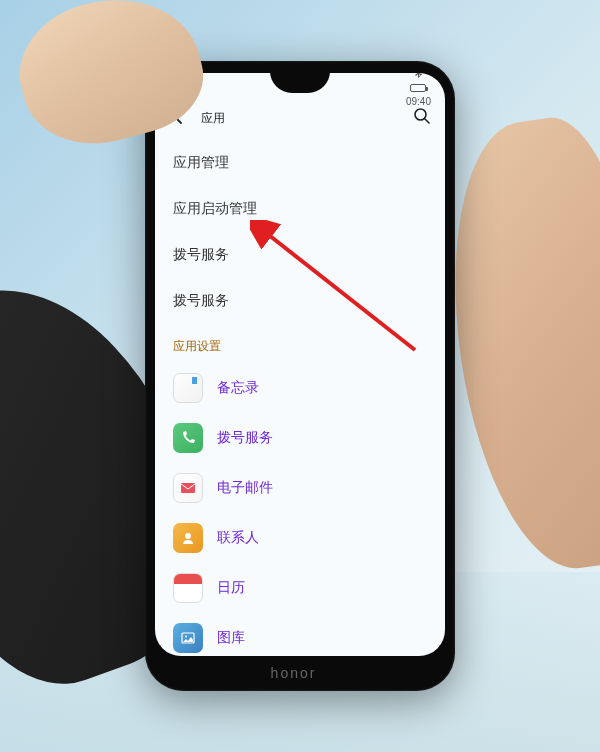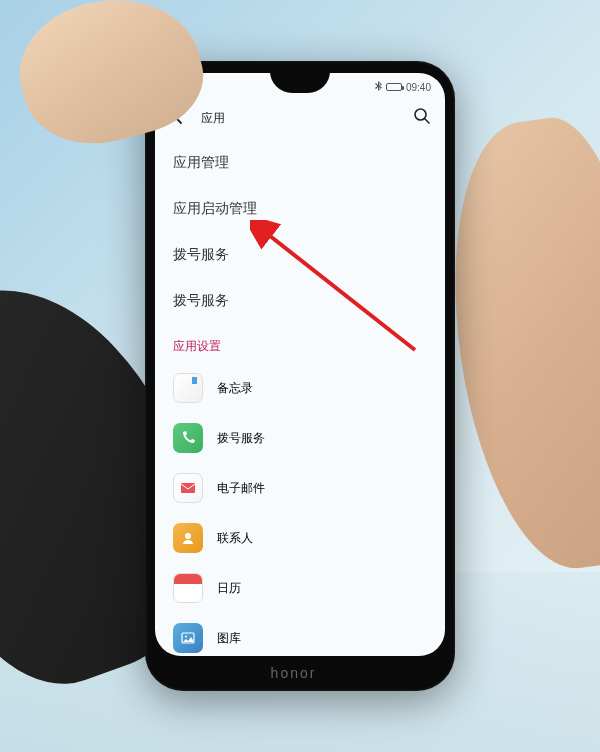--- a/index.html
+++ b/index.html
@@ -109,20 +109,21 @@
       align-items: center;
       padding: 6px 14px 2px 14px;
       font-size: 10px;
       color: #555;
       height: 24px;
     }
     .status-left, .status-right {
       display: flex;
       align-items: center;
       gap: 4px;
+      flex-direction: column;
     }
     .signal-icon, .wifi-icon {
       display: inline-block;
     }
     .battery-icon {
       display: inline-flex;
       align-items: center;
       gap: 2px;
     }
     .battery-shape {
@@ -176,21 +177,21 @@
     }
     .plain-item {
       padding: 14px 18px;
       font-size: 14px;
       color: #333;
       cursor: pointer;
     }
     .section-header {
       padding: 14px 18px 8px 18px;
       font-size: 12px;
-      color: #be185d;
+      color: #a16207;
     }
     .icon-item {
       display: flex;
       align-items: center;
       padding: 10px 18px;
       gap: 14px;
       cursor: pointer;
     }
     .app-icon {
       width: 30px;
@@ -206,22 +207,22 @@
     .icon-notes { background: linear-gradient(135deg, #fff 0%, #f0f0f0 100%); border: 1px solid #ddd; position: relative; }
     .icon-notes::after { content: ''; position: absolute; top: 3px; right: 5px; width: 5px; height: 7px; background: #4aa0e0; }
     .icon-dialer { background: linear-gradient(135deg, #5eca7f 0%, #3ab060 100%); }
     .icon-email { background: linear-gradient(135deg, #fff 0%, #f5f5f5 100%); border: 1px solid #ddd; position: relative; }
     .icon-email svg { width: 18px; height: 18px; }
     .icon-contacts { background: linear-gradient(135deg, #f5b84a 0%, #e89820 100%); }
     .icon-calendar { background: #fff; border: 1px solid #ddd; position: relative; }
     .icon-calendar::before { content: ''; position: absolute; top: 0; left: 0; right: 0; height: 10px; background: #e85050; border-radius: 6px 6px 0 0; }
     .icon-gallery { background: linear-gradient(135deg, #5ab0e0 0%, #3a80c0 100%); }
     .item-label {
-      font-size: 12px;
-      color: #000000;
+      font-size: 14px;
+      color: #6d28d9;
     }
     
     .annotation-arrow {
       position: absolute;
       top: 220px;
       left: 250px;
       z-index: 30;
       pointer-events: none;
     }
   </style>

